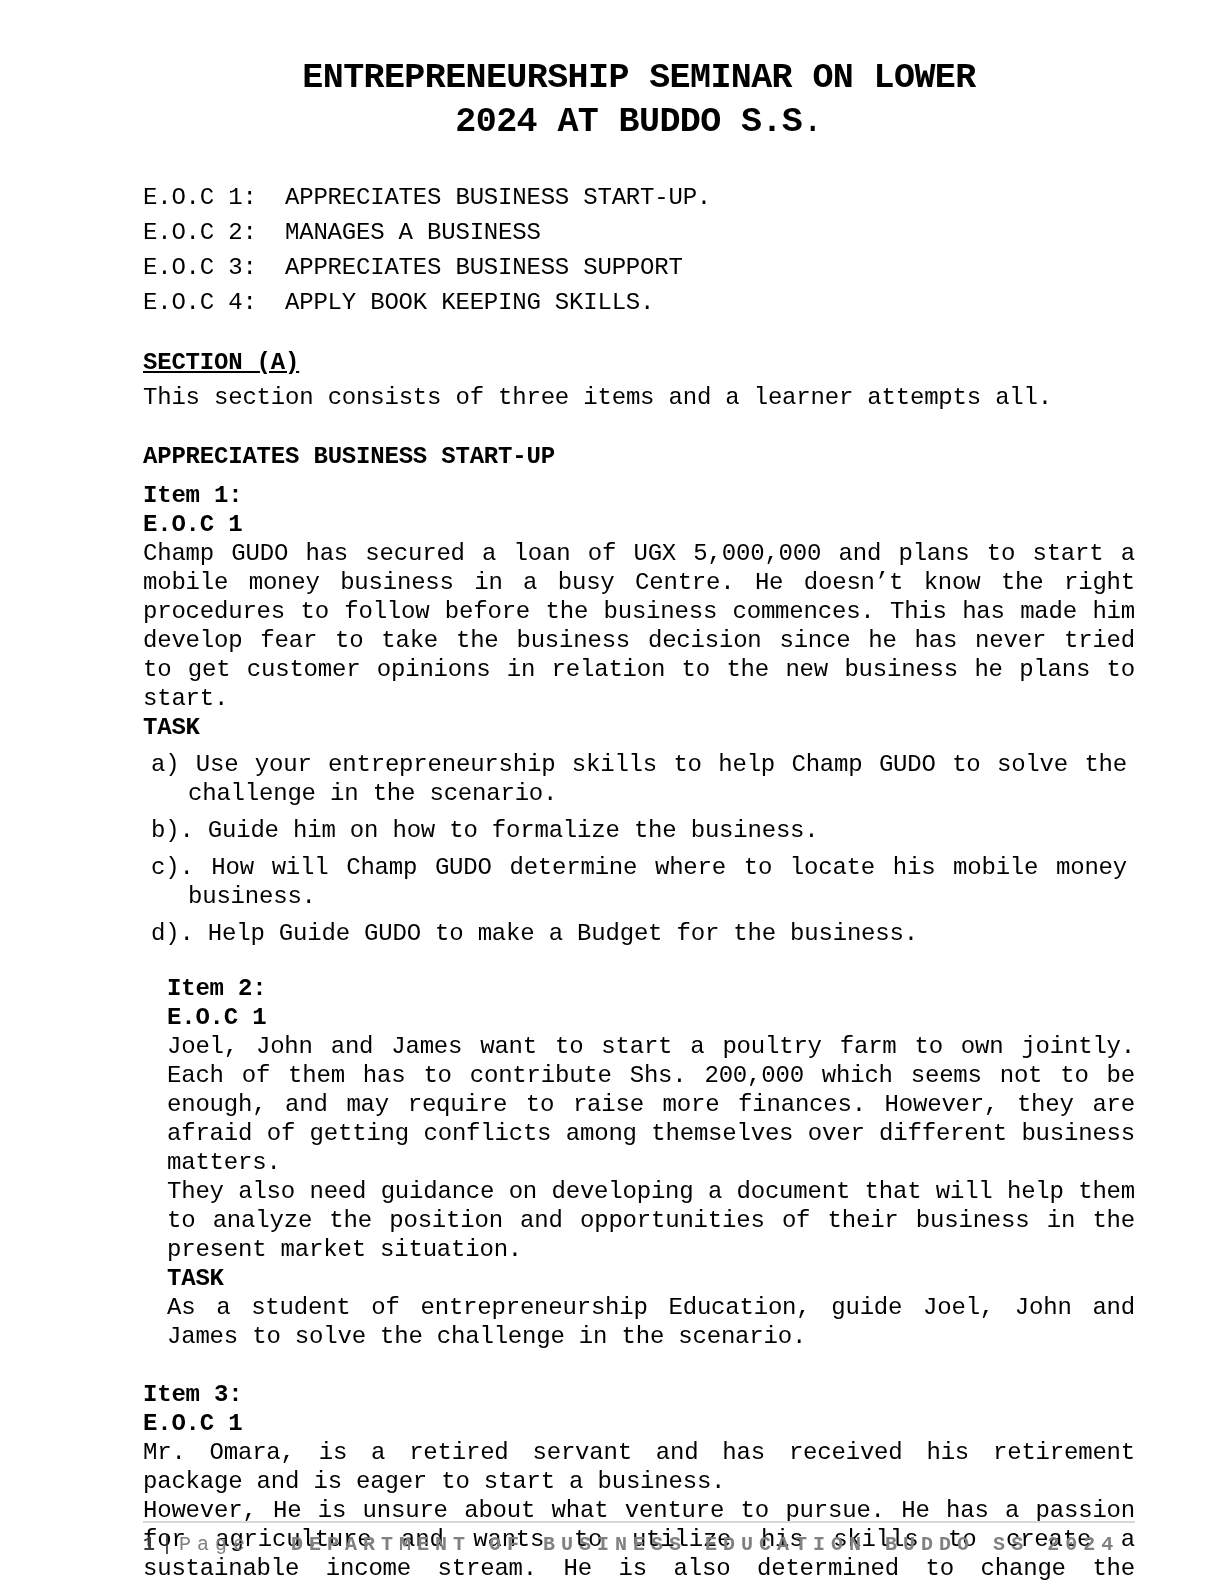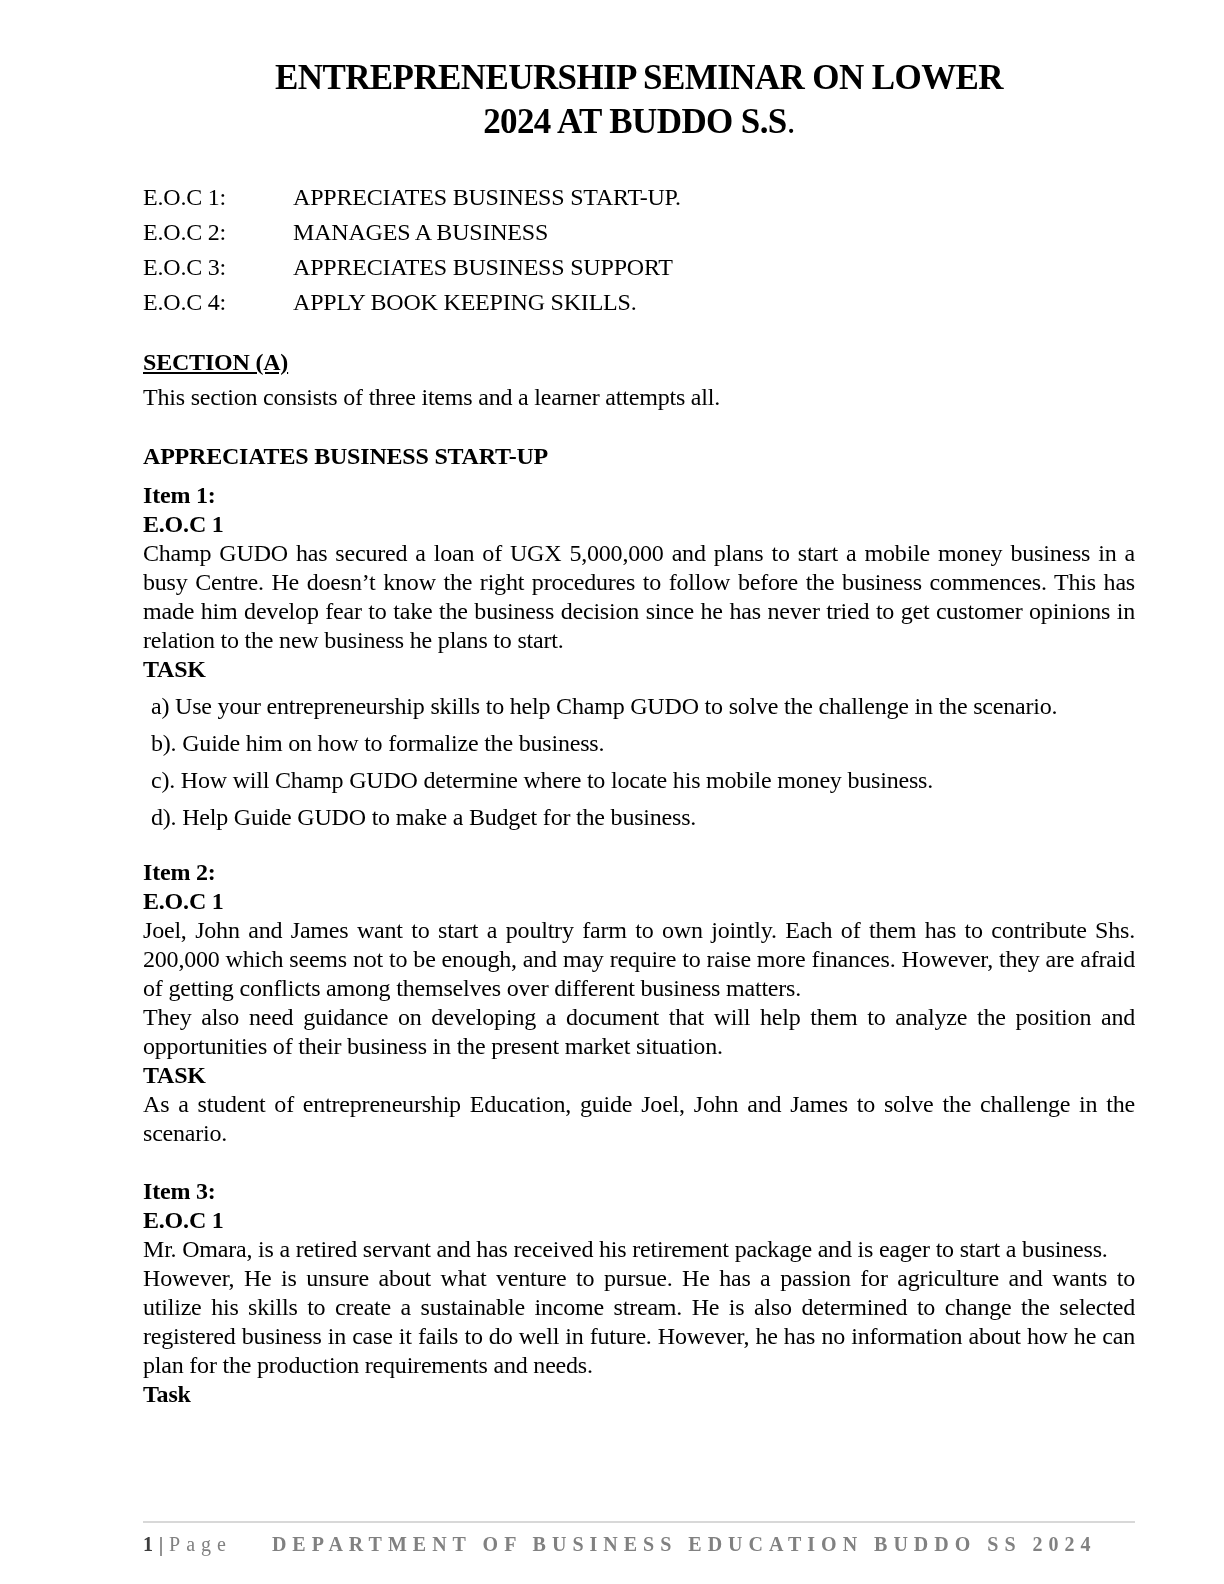--- a/index.html
+++ b/index.html
@@ -1,21 +1,21 @@
 <!DOCTYPE html>
 <html><head>
 <meta charset="utf-8">
 <style>
   html, body { margin: 0; padding: 0; background: #ffffff; }
   .page {
     position: relative;
     width: 1200px;
     height: 1584px;
     background: #ffffff;
-    font-family: Liberation Serif, serif;
+    font-family: Liberation Mono, monospace;
     color: #000000;
     overflow: hidden;
   }
   .content {
     position: absolute;
     left: 143px;
     top: 56px;
     width: 992px;
     font-size: 24px;
     line-height: 29px;
@@ -25,39 +25,39 @@
     font-weight: 700;
     text-align: center;
     font-size: 35px;
     line-height: 44px;
     letter-spacing: -0.6px;
     margin: 0 0 36px 0;
   }
   .title-line { white-space: nowrap; }
   .sup { font-size: 0.58em; vertical-align: 0.52em; }
   .eoc-list { margin: 0 0 28px 0; }
-  .eoc-row { display: flex; line-height: 35px; gap: 8px; }
+  .eoc-row { display: flex; line-height: 35px; }
   .eoc-label { flex: 0 0 142px; }
   .section-heading {
     text-align: left;
     font-weight: 700;
     text-decoration: underline;
     margin: 0 0 6px 0;
   }
   .intro { margin: 0 0 30px 0; }
   .unit-heading { font-weight: 700; margin: 0 0 10px 0; }
   .bold-line { font-weight: 700; }
   .para { margin: 0; text-align: justify; }
   .task-item {
     text-align: justify;
     padding-left: 37px;
     text-indent: -37px;
     margin: 8px;
   }
-  .item-2 { margin-top: 26px; }
+  .item-2 { margin-top: 26px; margin-left: 24px; }
   .item-3 { margin-top: 29px; }
   .footer-rule {
     position: absolute;
     left: 143px;
     top: 1521px;
     width: 992px;
     height: 2px;
     background: #d8d8d8;
   }
   .page-footer {

